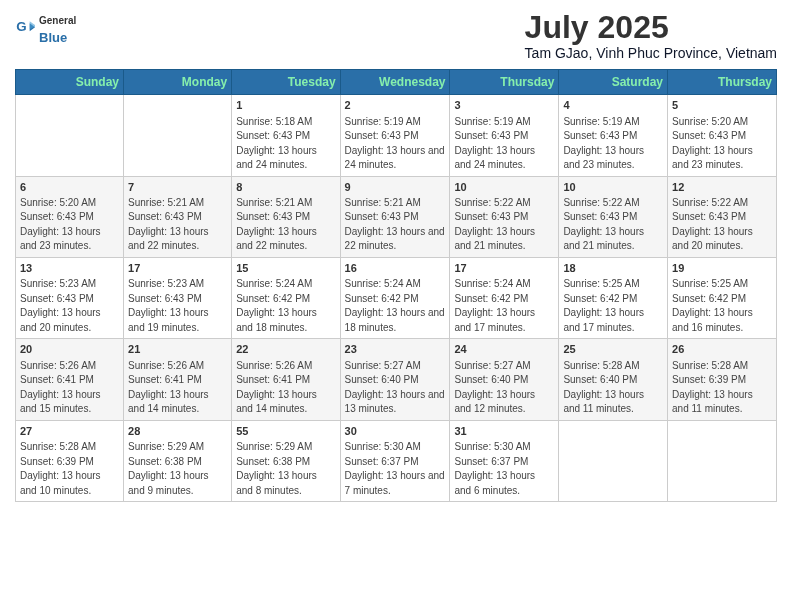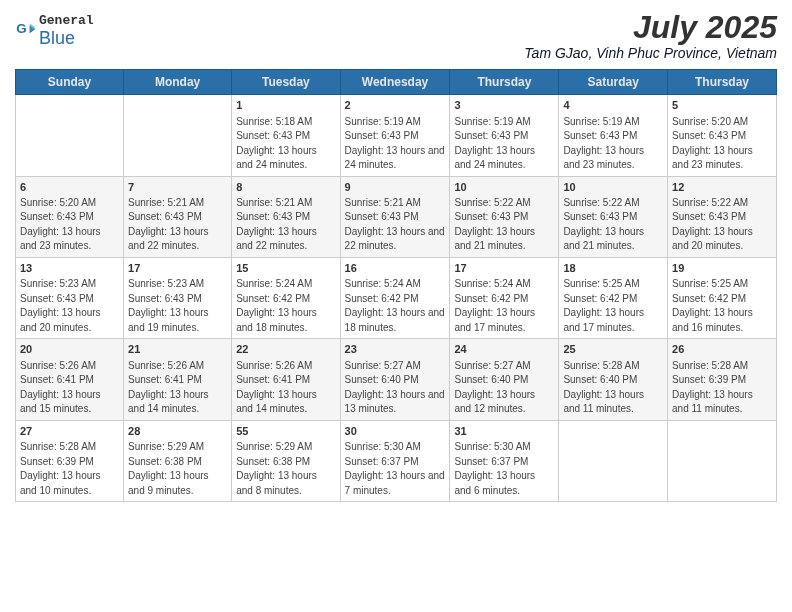--- a/index.html
+++ b/index.html
@@ -24,45 +24,43 @@
     .logo {
       display: flex;
       align-items: center;
       gap: 4px;
     }
     .logo-icon {
       width: 20px;
       height: 20px;
     }
     .title-area {
-      text-align: right;
-      font-style: italic;
     }
     .month-title {
       font-size: 32px;
       font-weight: bold;
       color: #333;
       line-height: 1.1;
     }
     .location-title {
       font-size: 14px;
       color: #0f172a;
     }
     .calendar-table {
       width: 100%;
       border-collapse: collapse;
       border: 1px solid #ccc;
     }
     .calendar-table th {
       background-color: #2a6fa8;
-      color: #e5e5e5;
+      color: #86efac;
       font-size: 12px;
       font-weight: bold;
       padding: 5px 4px;
-      text-align: center;
+      text-align: right;
       border: 1px solid #1a5a8a;
     }
     .calendar-table td {
       vertical-align: top;
       border: 1px solid #ccc;
       padding: 3px 4px;
       width: 113px;
       min-height: 70px;
       background: #fff;
       font-size: 9.5px;
@@ -96,22 +94,22 @@
 
 <div class="page">
   <div class="header-area">
     <div class="logo">
       <svg class="logo-icon" viewBox="0 0 30 30">
         <text x="2" y="20" font-size="20" fill="#2a6fa8" font-weight="bold">G</text>
         <polygon points="22,8 30,14 22,20" fill="#2a6fa8"></polygon>
         <polygon points="22,5 32,12 22,17" fill="#4a9fd4" opacity="0.6"></polygon>
       </svg>
       <div>
-        <span style="font-size:13px;font-weight:bold;color:#333;font-family:Liberation Mono, monospace;">General</span><br>
-        <span style="font-size:18px;font-weight:normal;color:#2a6fa8;">Blue</span>
+        <span style="font-size:10px;font-weight:bold;color:#333;">General</span><br>
+        <span style="font-size:13px;font-weight:bold;color:#2a6fa8;">Blue</span>
       </div>
     </div>
     <div class="title-area">
       <div class="month-title">July 2025</div>
       <div class="location-title">Tam GJao, Vinh Phuc Province, Vietnam</div>
     </div>
   </div>
 
   <table class="calendar-table">
     <thead>

